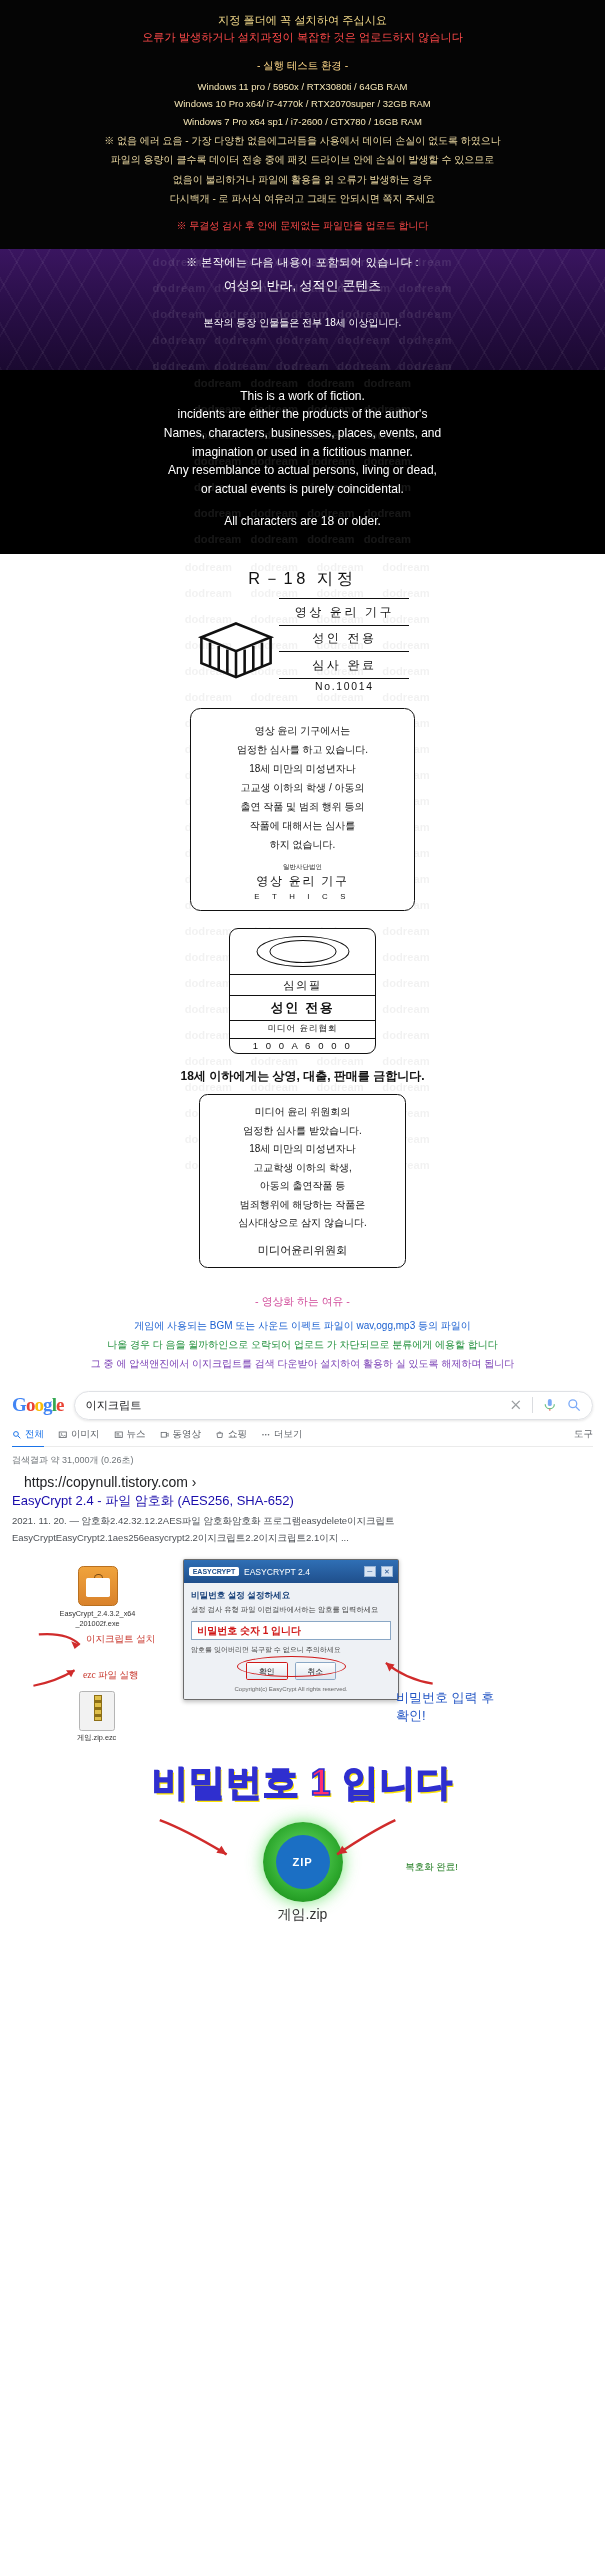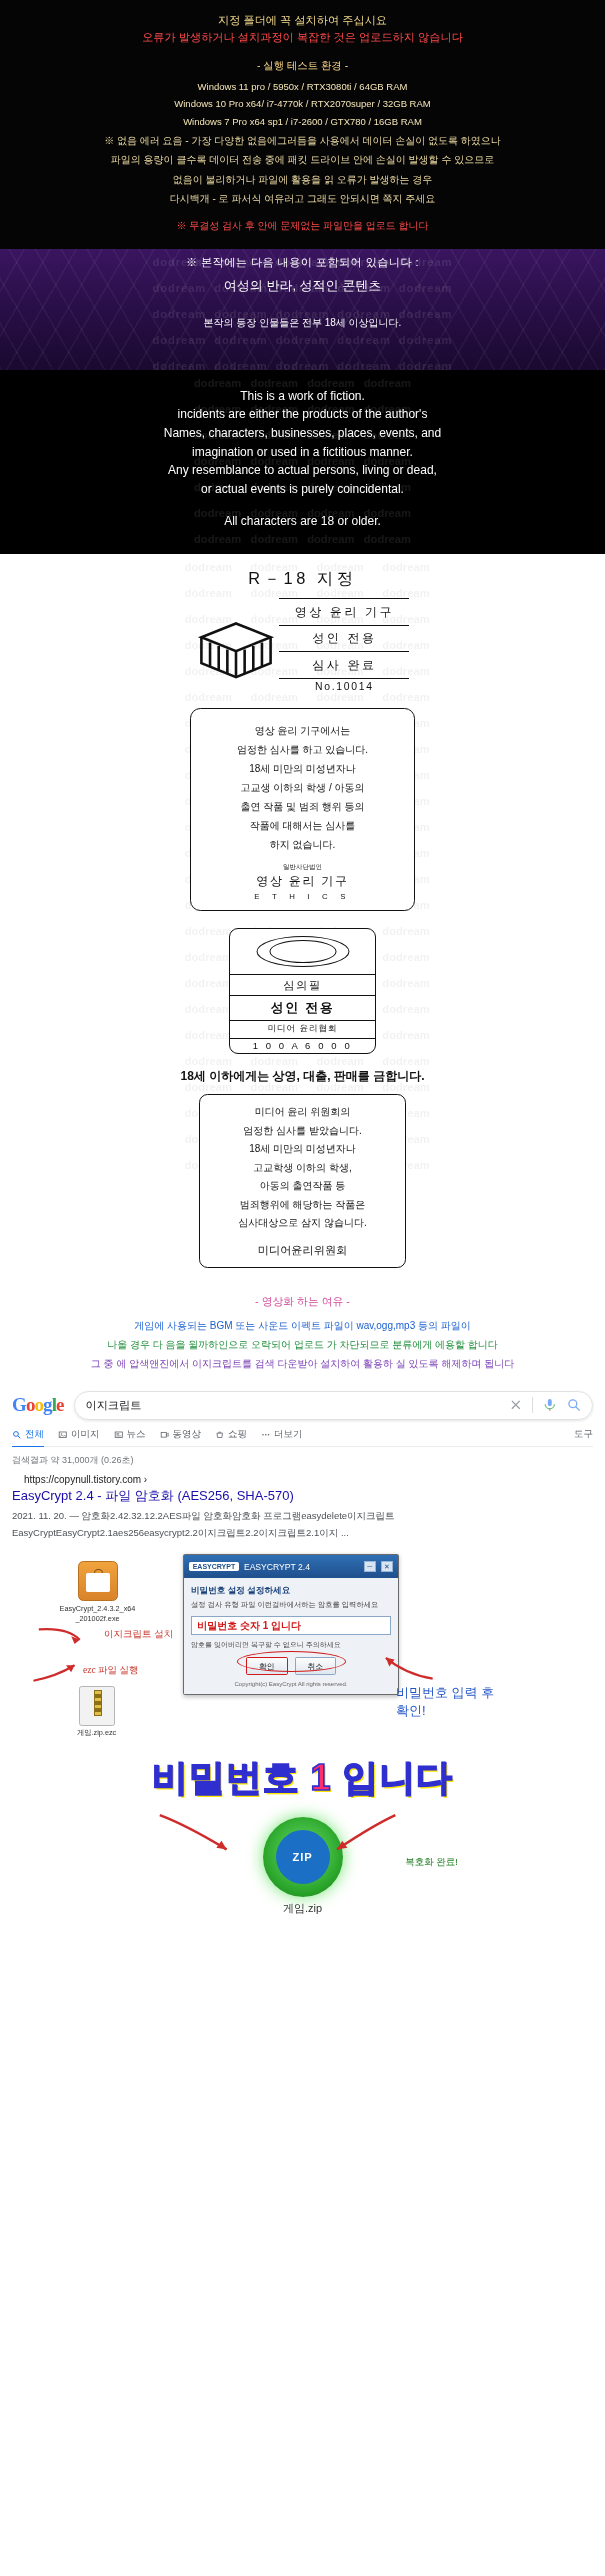--- a/index.html
+++ b/index.html
@@ -160,21 +160,21 @@
   .g-tabs {
     display:flex; align-items:center; gap:14px;
     margin-top:8.6px; font-size:9.5px; color:#5f6368;
     border-bottom:0.9px solid #ebebeb; padding-bottom:5.2px;
   }
   .g-tabs .tab { display:flex; align-items:center; gap:3.5px; }
   .g-tabs .tab.active { color:#1a73e8; border-bottom:1.7px solid #1a73e8; padding-bottom:4.3px; margin-bottom:-6px; }
   .g-tabs .spacer { flex:1; }
   .g-stats { font-size:9px; color:#70757a; margin-top:7px; }
   .g-result { margin-top:7px; }
-  .g-url { font-size:10px; color:#202124;padding-left:12px; }
+  .g-url { font-size:14px; color:#202124;padding-left:12px; }
   .g-title { font-size:13px; color:#1a0dab; margin-top:1.7px; }
   .g-snippet { font-size:9.5px; color:#4d5156; line-height:1.6; margin-top:2.6px; }
 
   
   .sec-tut { background:#fff; padding:8.6px 0 0 0; position:relative; }
   .tut-row { display:flex; gap:7px; padding:0 12px; }
   .tut-left { width:164px; padding-top:7px; }
   .icon-card { text-align:center; }
   .app-icon {
     width:40px; height:40px; margin:0 auto;
@@ -252,21 +252,21 @@
     width:80px; height:80px; margin:0 auto; border-radius:50%;
     background:radial-gradient(circle at 50% 45%, #6fe06f 0%, #2faa2f 60%, #0d7d0d 100%);
     display:flex; align-items:center; justify-content:center;
     box-shadow:0 0 15.6px rgba(60,220,60,.7);
   }
   .zip-inner {
     width:54px; height:54px; border-radius:50%; background:#1b6fc4;
     display:flex; align-items:center; justify-content:center;
     color:#fff; font-size:11.2px; font-weight:bold; letter-spacing:0.9px;
   }
-  .final-cap { font-size:11px; color:#333; margin-top:4.3px; }
+  .final-cap { font-size:14px; color:#333; margin-top:4.3px; }
   .tag-unlock { color:#1e7b1e; font-size:9.5px; }
 
   .arrow-svg { position:absolute; pointer-events:none; }
 </style>
 </head>
 <body>
 
 <div class="page">
 
   <div class="sec-notice">
@@ -492,21 +492,21 @@
       <div class="spacer"></div>
       <div class="tab">
         <span>도구</span>
       </div>
     </div>
 
     <div class="g-stats">검색결과 약 31,000개 (0.26초)</div>
 
     <div class="g-result">
       <div class="g-url">https://copynull.tistory.com ›</div>
-      <div class="g-title">EasyCrypt 2.4 - 파일 암호화 (AES256, SHA-570)</div>
+      <div class="g-title">EasyCrypt 2.4 - 파일 암호화 (AES256, SHA-652)</div>
       <div class="g-snippet">2021. 11. 20. — 암호화2.42.32.12.2AES파일 암호화암호화 프로그램easydelete이지크립트</div>
       <div class="g-snippet">EasyCryptEasyCrypt2.1aes256easycrypt2.2이지크립트2.2이지크립트2.1이지 ...</div>
     </div>
   </div>
 
   <div class="sec-tut">
 
     <div class="tut-row">
       <div class="tut-left">
 
@@ -516,21 +516,21 @@
             </div>
           <div class="icon-cap" style="white-space:pre-line">EasyCrypt_2.4.3.2_x64
 _201002f.exe</div>
         </div>
 
         <div style="position:relative;height:29px;margin-top:1.7px;">
           <svg width="156" height="29" viewBox="0 0 180 34" class="arrow-svg">
             <path d="M30 4 C55 2, 70 8, 78 16" stroke="#d02b2b" stroke-width="2.5" fill="none"></path>
             <path d="M78 16 L68 12 L72 21 Z" fill="#d02b2b"></path>
           </svg>
-          <div class="arrow-lbl" style="position:absolute;left:92px;top:1.7px;">이지크립트 설치</div>
+          <div class="arrow-lbl" style="position:absolute;left:74px;top:1.7px;">이지크립트 설치</div>
         </div>
 
         <div style="position:relative;height:36px;font-family:Liberation Serif, serif;">
           <svg width="156" height="36" viewBox="0 0 180 42" class="arrow-svg">
             <path d="M24 30 C46 26, 62 18, 72 12" stroke="#d02b2b" stroke-width="2.5" fill="none"></path>
             <path d="M72 12 L62 12 L68 20 Z" fill="#d02b2b"></path>
           </svg>
           <div class="arrow-lbl" style="position:absolute;left:71px;top:8.6px;">ezc 파일 실행</div>
         </div>
 

